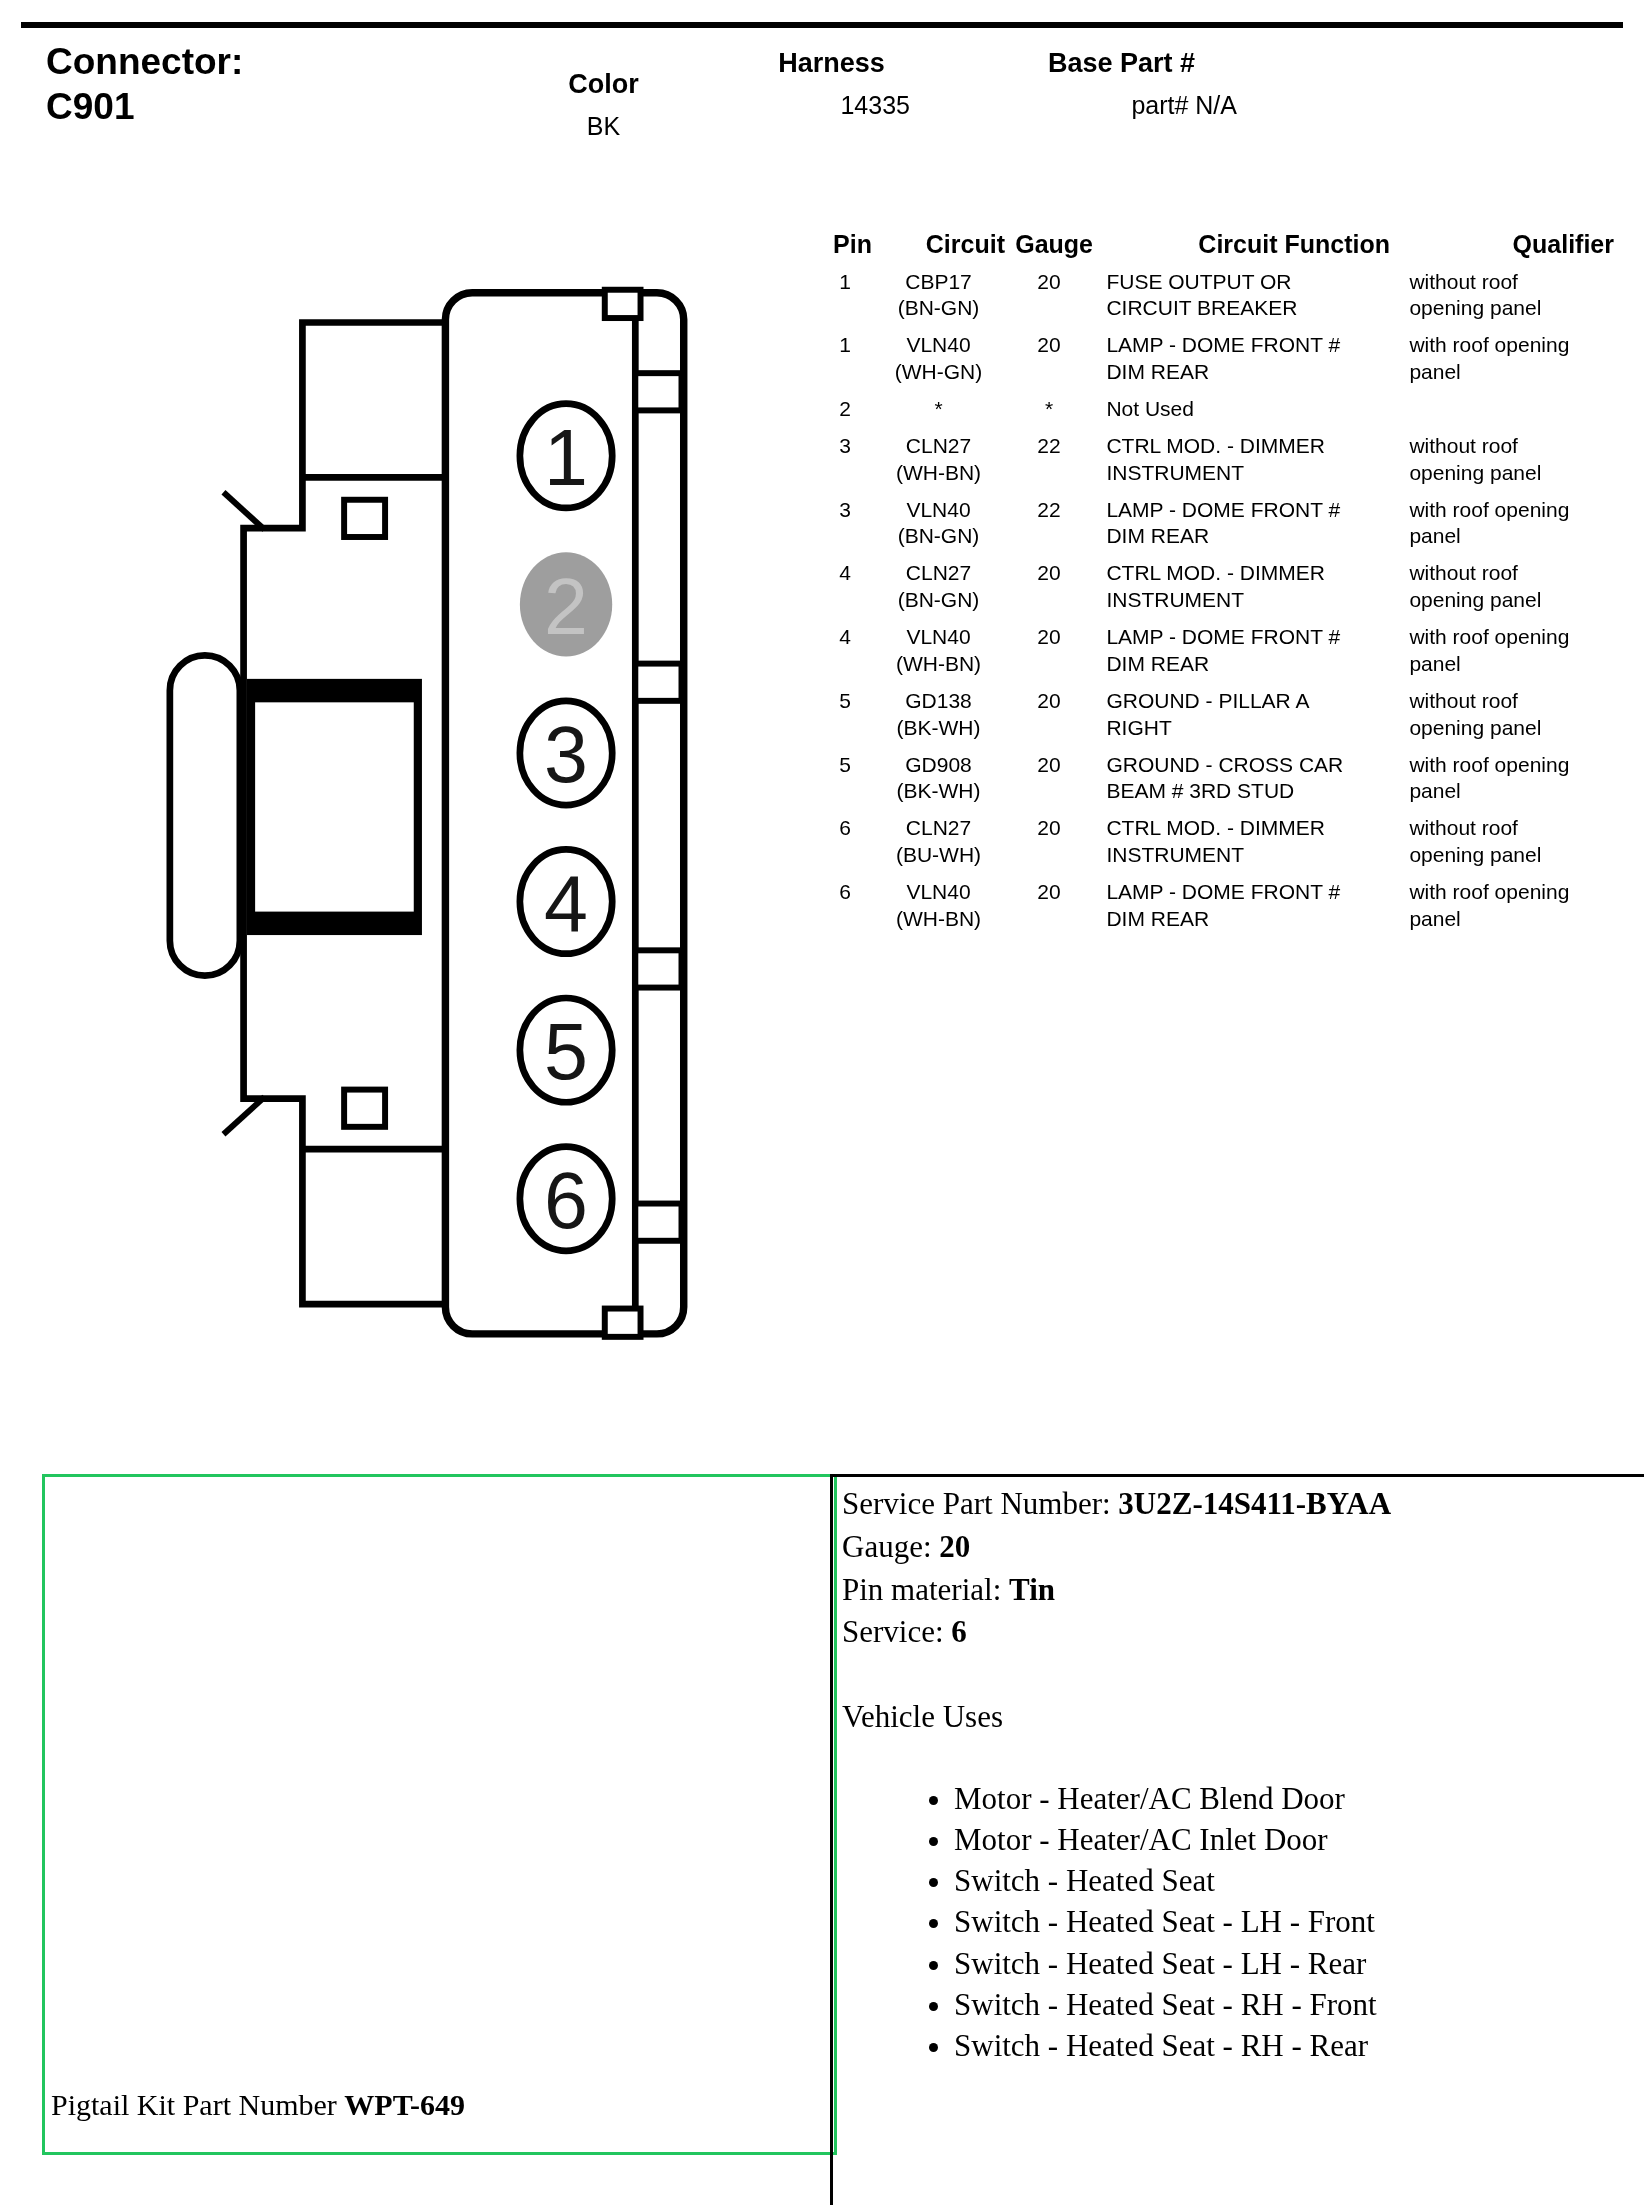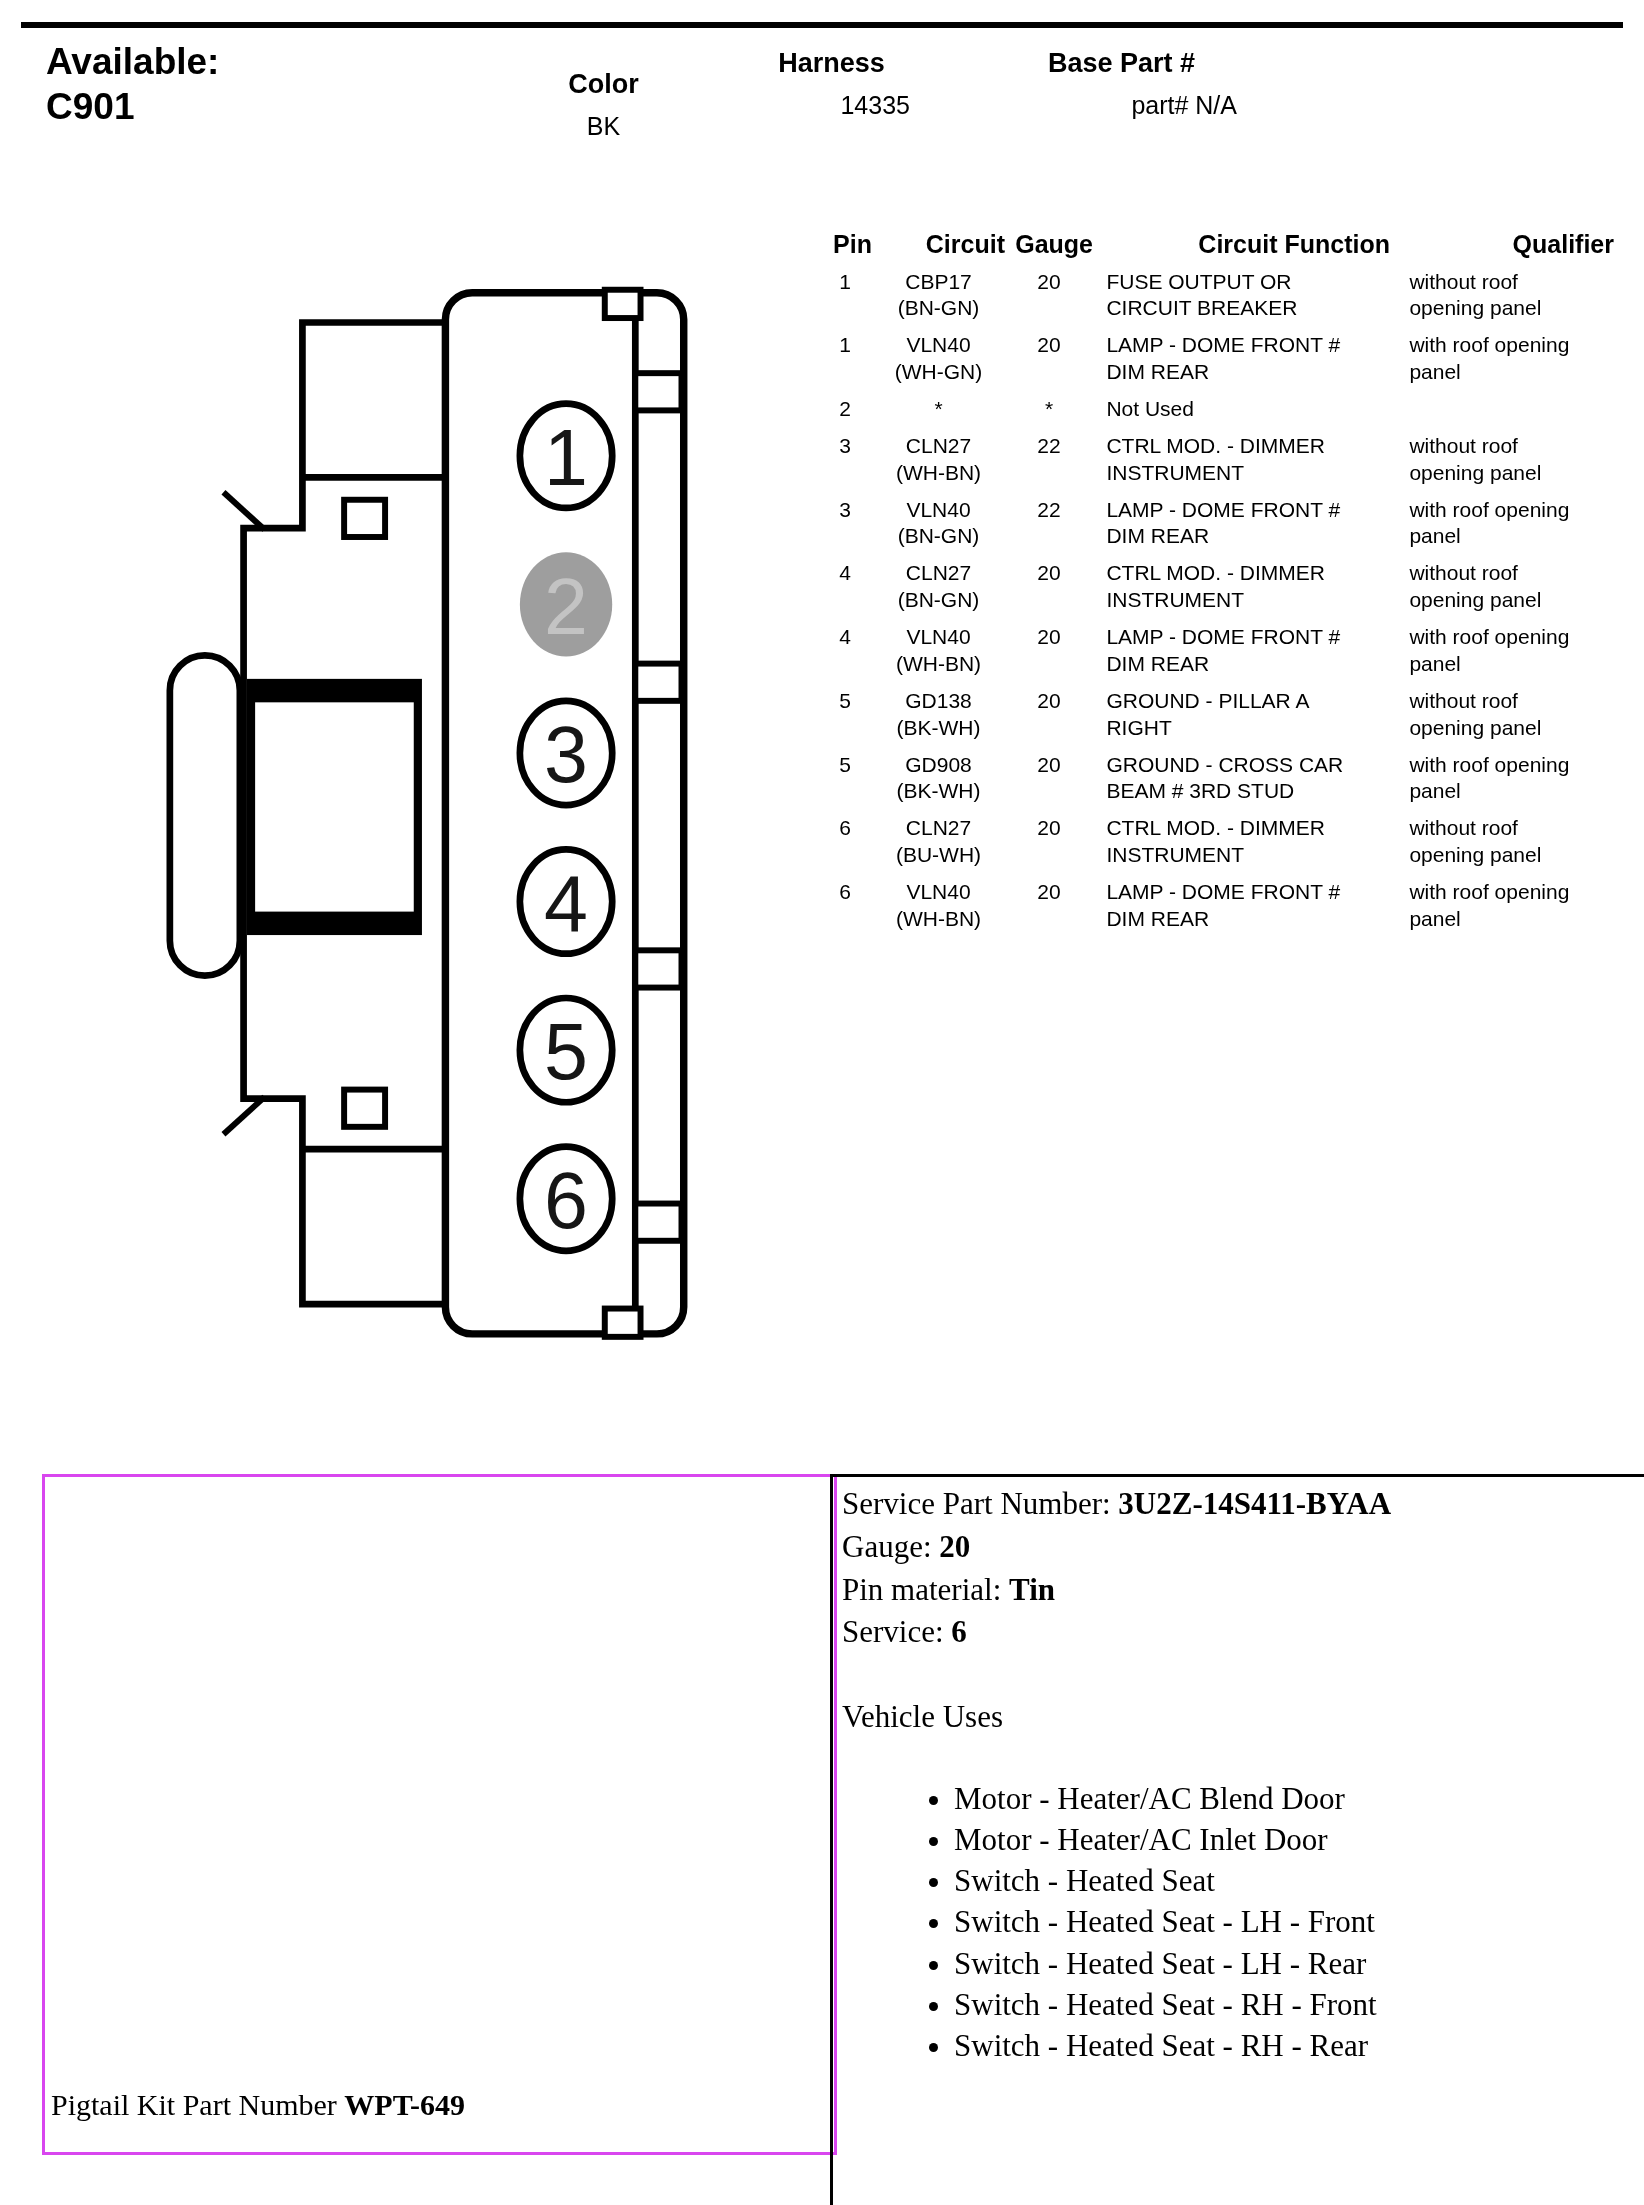--- a/index.html
+++ b/index.html
@@ -31,39 +31,39 @@
   td.pl { padding-left:13.4px; }
   td.pq { padding-left:19.4px; }
 
   
   .diagram-svg { position:absolute; left:149px; top:276px; }
 
   
   .serif { font-family:"Liberation Serif", serif; }
   .kits-header-box { position:absolute; left:42px; top:1422px; width:789px; height:46px; border:3px solid #000; }
   .kits-title { font-size:31px; font-weight:700; padding:3px 7.5px; }
-  .kits-box { position:absolute; left:42px; top:1474px; width:789px; height:675px; border:3px solid #d946ef; }
+  .kits-box { position:absolute; left:42px; top:1474px; width:789px; height:675px; border:3px solid #22c55e; }
   .kit-number-line { position:absolute; left:6px; bottom:30px; font-size:30px; }
   .info-box { position:absolute; left:830px; top:1474px; width:814px; height:731px;
               border:3px solid #000; border-bottom:none; padding:6px 7.5px 0 9px;
               font-size:31px; line-height:1.38; }
   .info-line b, .kit-number-line b { font-weight:700; }
   .uses-title { margin-top:42px; }
   .uses-list { margin:39px 0 0 0; padding-left:112px; }
   .uses-list li { line-height:1.33; }
 </style>
 </head>
 <body>
 
 <div class="page">
 
   <div class="toprule"></div>
 
   <div class="connector-title">
-    <div>Available:</div>
+    <div>Connector:</div>
     <div>C901</div>
   </div>
 
   <div class="hcol c-f1">
     <div class="hlabel">Color</div>
     <div class="hvalue">BK</div>
   </div>
   <div class="hcol c-f2">
     <div class="hlabel">Harness</div>
     <div class="hvalue">14335</div>

